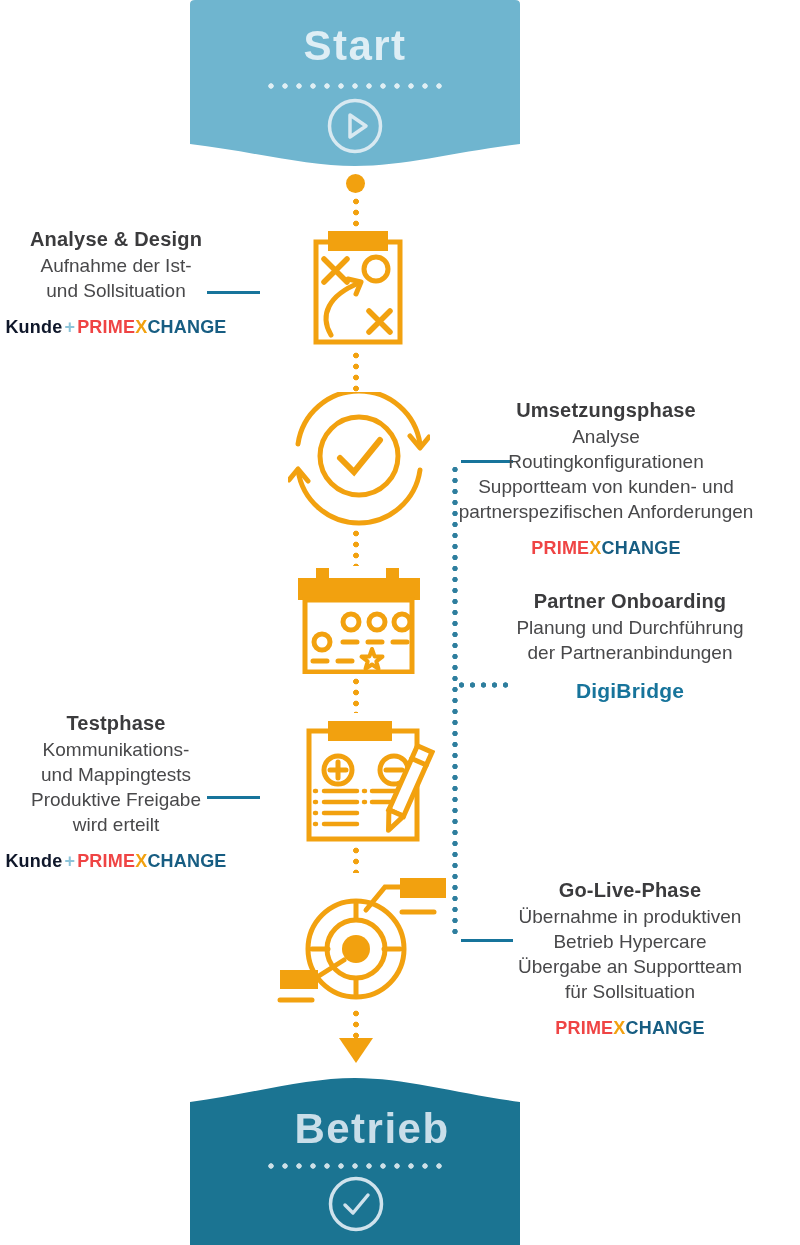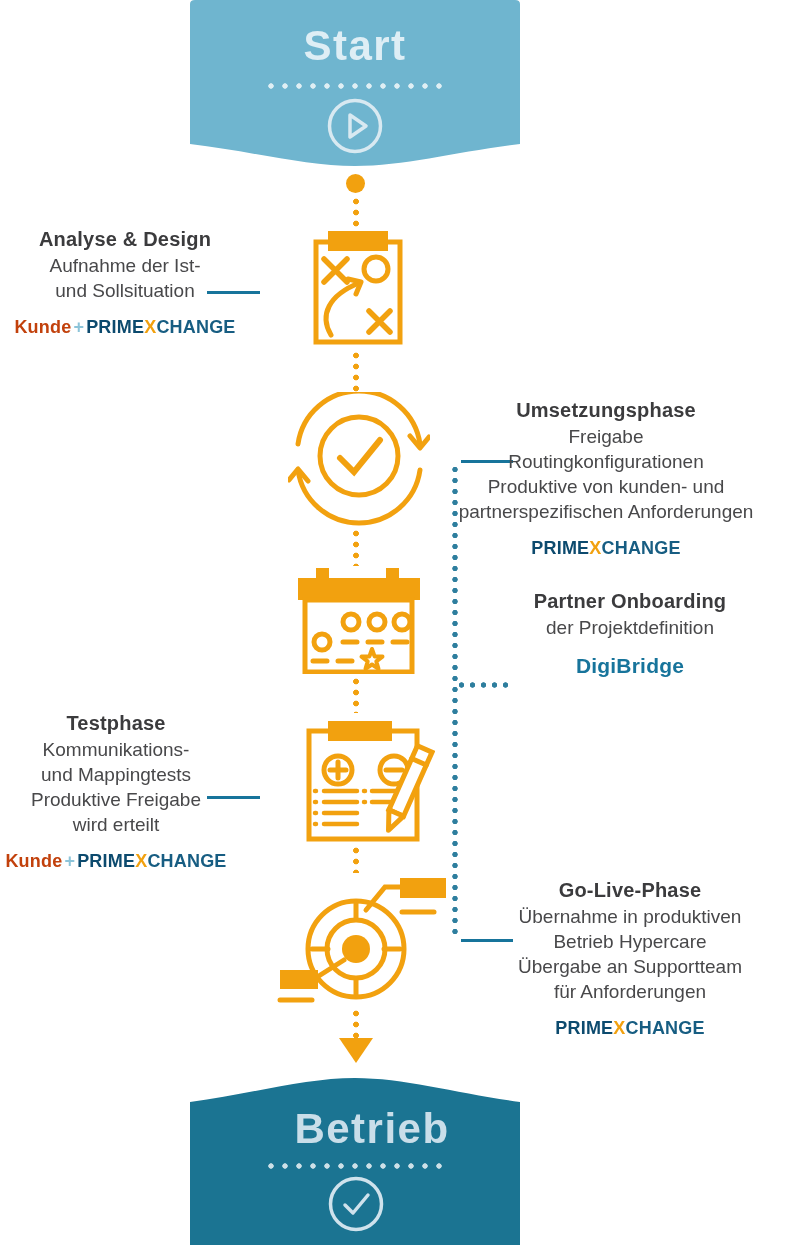--- a/index.html
+++ b/index.html
@@ -30,23 +30,23 @@
 
   .start-dot{position:absolute;left:346px;top:174px;width:19px;height:19px;border-radius:50%;background:#F2A10F;}
   .down-arrow{position:absolute;left:339px;top:1038px;width:0;height:0;
      border-left:17px solid transparent;border-right:17px solid transparent;border-top:25px solid #F2A10F;}
 
   
   .phase{position:absolute;text-align:center;}
   .p-title{font-size:20px;font-weight:bold;line-height:27px;color:#3B3B3D;letter-spacing:.2px;}
   .p-line{font-size:19px;line-height:25px;color:#48484A;}
   .p-logo{margin-top:14px;font-weight:bold;font-size:18px;letter-spacing:.2px;white-space:nowrap;}
-  .lg-kunde{color:#c2410c;}
+  .lg-kunde{color:#0f172a;}
   .lg-plus{color:#8CC4D9;padding:0 2px;}
-  .lg-prime{color:#0c4a6e;}
+  .lg-prime{color:#ef4444;}
   .lg-x{color:#F2A10F;}
   .lg-change{color:#175D82;}
   .lg-digi{color:#17749B;font-size:21px;text-align:center;}
 </style>
 </head>
 <body>
 
 <div class="canvas">
 
   <div class="abs" style="left:190px;top:0;width:318px;height:170px;">
@@ -148,57 +148,58 @@
     </g>
   </svg>
 
   <div class="tline" style="left:207px;top:291px;width:53px;"></div>
   <div class="tline" style="left:207px;top:796px;width:53px;"></div>
   <div class="tline" style="left:461px;top:460px;width:52px;"></div>
   <div class="tline" style="left:461px;top:939px;width:52px;"></div>
   <div class="vdots-teal" style="left:451px;top:464px;height:476px;"></div>
   <div class="hdots-teal" style="left:456px;top:681px;width:58px;"></div>
 
-  <div class="phase" style="left:0;top:226px;width:232px;padding-left:9px;">
+  <div class="phase" style="left:0;top:226px;width:232px;">
     <div class="p-title">Analyse &amp; Design</div>
     <div class="p-line">Aufnahme der Ist-</div>
     <div class="p-line">und Sollsituation</div>
     <div class="p-logo"><span class="lg-kunde">Kunde</span><span class="lg-plus">+</span><span class="lg-prime">PRIME</span><span class="lg-x">X</span><span class="lg-change">CHANGE</span></div>
   </div>
 
   <div class="phase" style="left:436px;top:397px;width:340px;">
     <div class="p-title">Umsetzungsphase</div>
-    <div class="p-line">Freigabe</div>
+    <div class="p-line">Analyse</div>
     <div class="p-line">Routingkonfigurationen</div>
-    <div class="p-line">Produktive von kunden- und</div>
+    <div class="p-line">Supportteam von kunden- und</div>
     <div class="p-line">partnerspezifischen Anforderungen</div>
     <div class="p-logo"><span class="lg-prime">PRIME</span><span class="lg-x">X</span><span class="lg-change">CHANGE</span></div>
   </div>
 
   <div class="phase" style="left:460px;top:588px;width:340px;">
     <div class="p-title">Partner Onboarding</div>
-    <div class="p-line">der Projektdefinition</div>
+    <div class="p-line">Planung und Durchführung</div>
+    <div class="p-line">der Partneranbindungen</div>
     <div class="p-logo"><span class="lg-digi">DigiBridge</span></div>
   </div>
 
   <div class="phase" style="left:0;top:710px;width:232px;">
     <div class="p-title">Testphase</div>
     <div class="p-line">Kommunikations-</div>
     <div class="p-line">und Mappingtests</div>
     <div class="p-line">Produktive Freigabe</div>
     <div class="p-line">wird erteilt</div>
     <div class="p-logo"><span class="lg-kunde">Kunde</span><span class="lg-plus">+</span><span class="lg-prime">PRIME</span><span class="lg-x">X</span><span class="lg-change">CHANGE</span></div>
   </div>
 
   <div class="phase" style="left:460px;top:877px;width:340px;text-align:center;">
     <div class="p-title">Go-Live-Phase</div>
     <div class="p-line">Übernahme in produktiven</div>
     <div class="p-line">Betrieb Hypercare</div>
     <div class="p-line">Übergabe an Supportteam</div>
-    <div class="p-line">für Anforderungen</div>
+    <div class="p-line">für Sollsituation</div>
     <div class="p-logo"><span class="lg-prime">PRIME</span><span class="lg-x">X</span><span class="lg-change">CHANGE</span></div>
   </div>
 
   <div class="abs" style="left:190px;top:1078px;width:330px;height:167px;">
     <svg width="330" height="167" viewBox="0 0 330 167">
       <path d="M0,24 C60,16 115,0 165,0 C215,0 270,16 330,24 L330,167 L0,167 Z" fill="#1B7492"></path>
     </svg>
     <div class="banner-content">
       <div class="b-label betrieb" style="margin-top:27px;padding-left:34px;">Betrieb</div>
       <div class="b-dots" style="top:84px;"></div>

